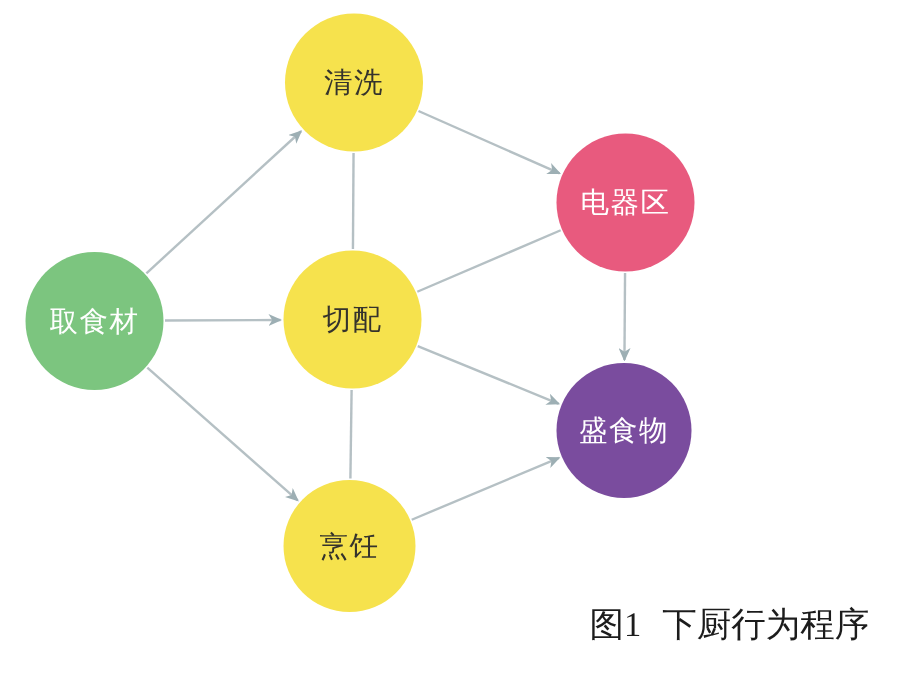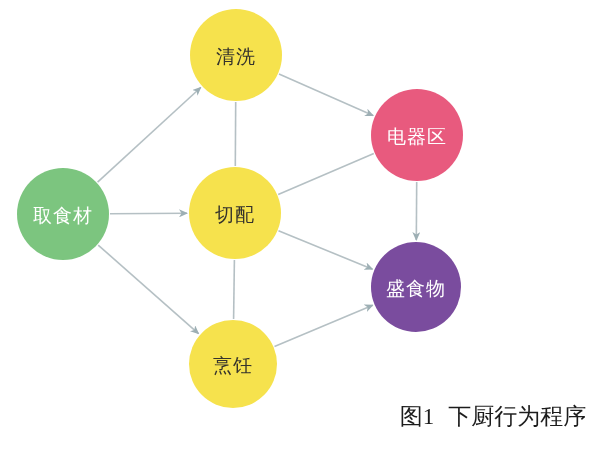--- a/index.html
+++ b/index.html
@@ -28,21 +28,20 @@
   }
   .caption {
     position: absolute;
     left: 393px;
     top: 401px;
     width: 200px;
     font-family: "Liberation Serif", "DejaVu Serif", serif;
     font-size: 23px;
     color: #1c1c1c;
     white-space: nowrap;
-    text-align: center;
   }
   .caption .fig-title {
     margin-left: 14px;
   }
 </style>
 </head>
 <body>
 
 <svg id="stage" viewBox="0 0 600 449" xmlns="http://www.w3.org/2000/svg" style="background: rgb(255, 255, 255);">
     <defs>

